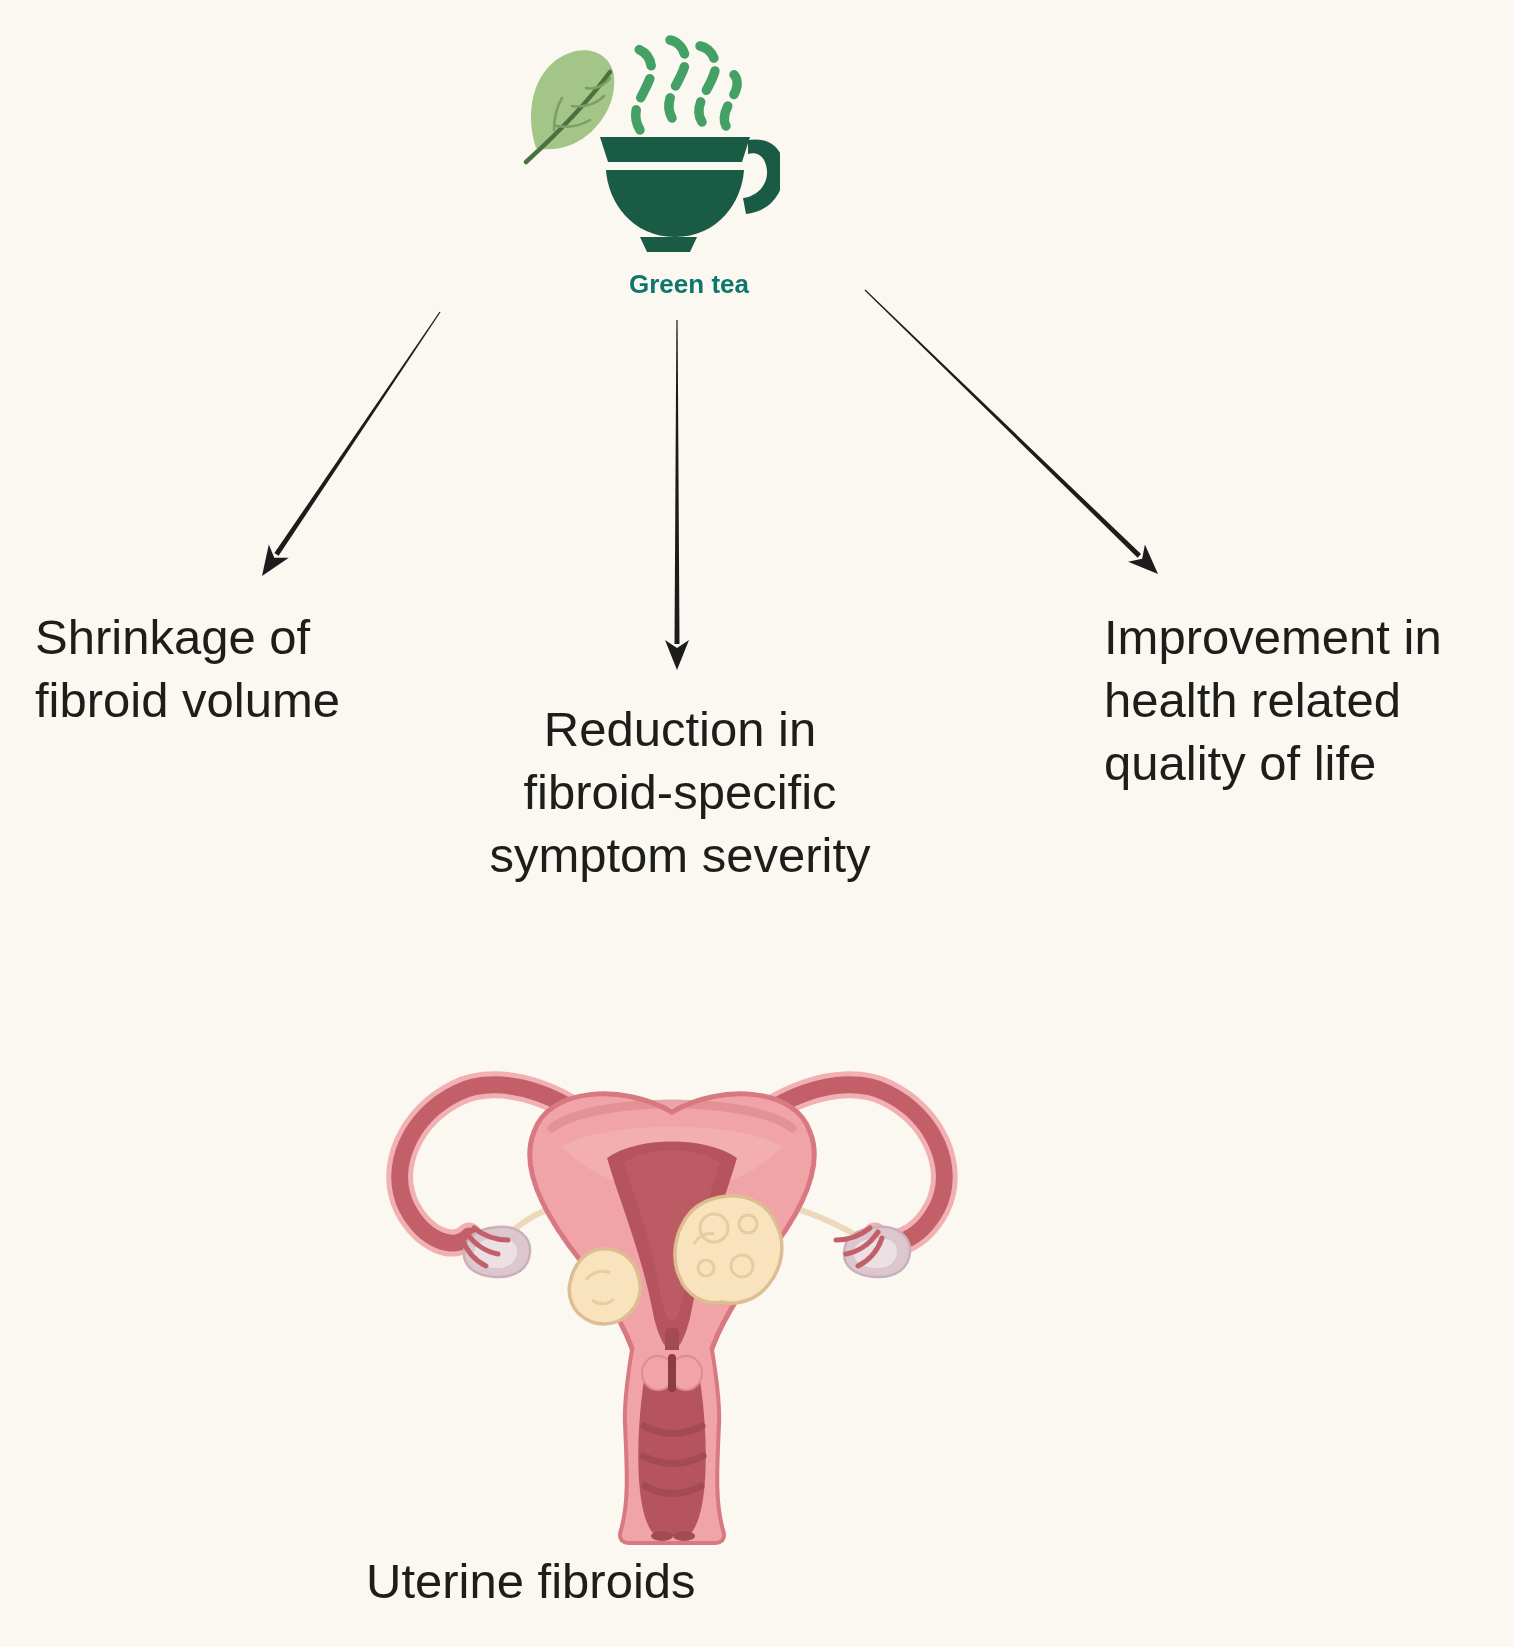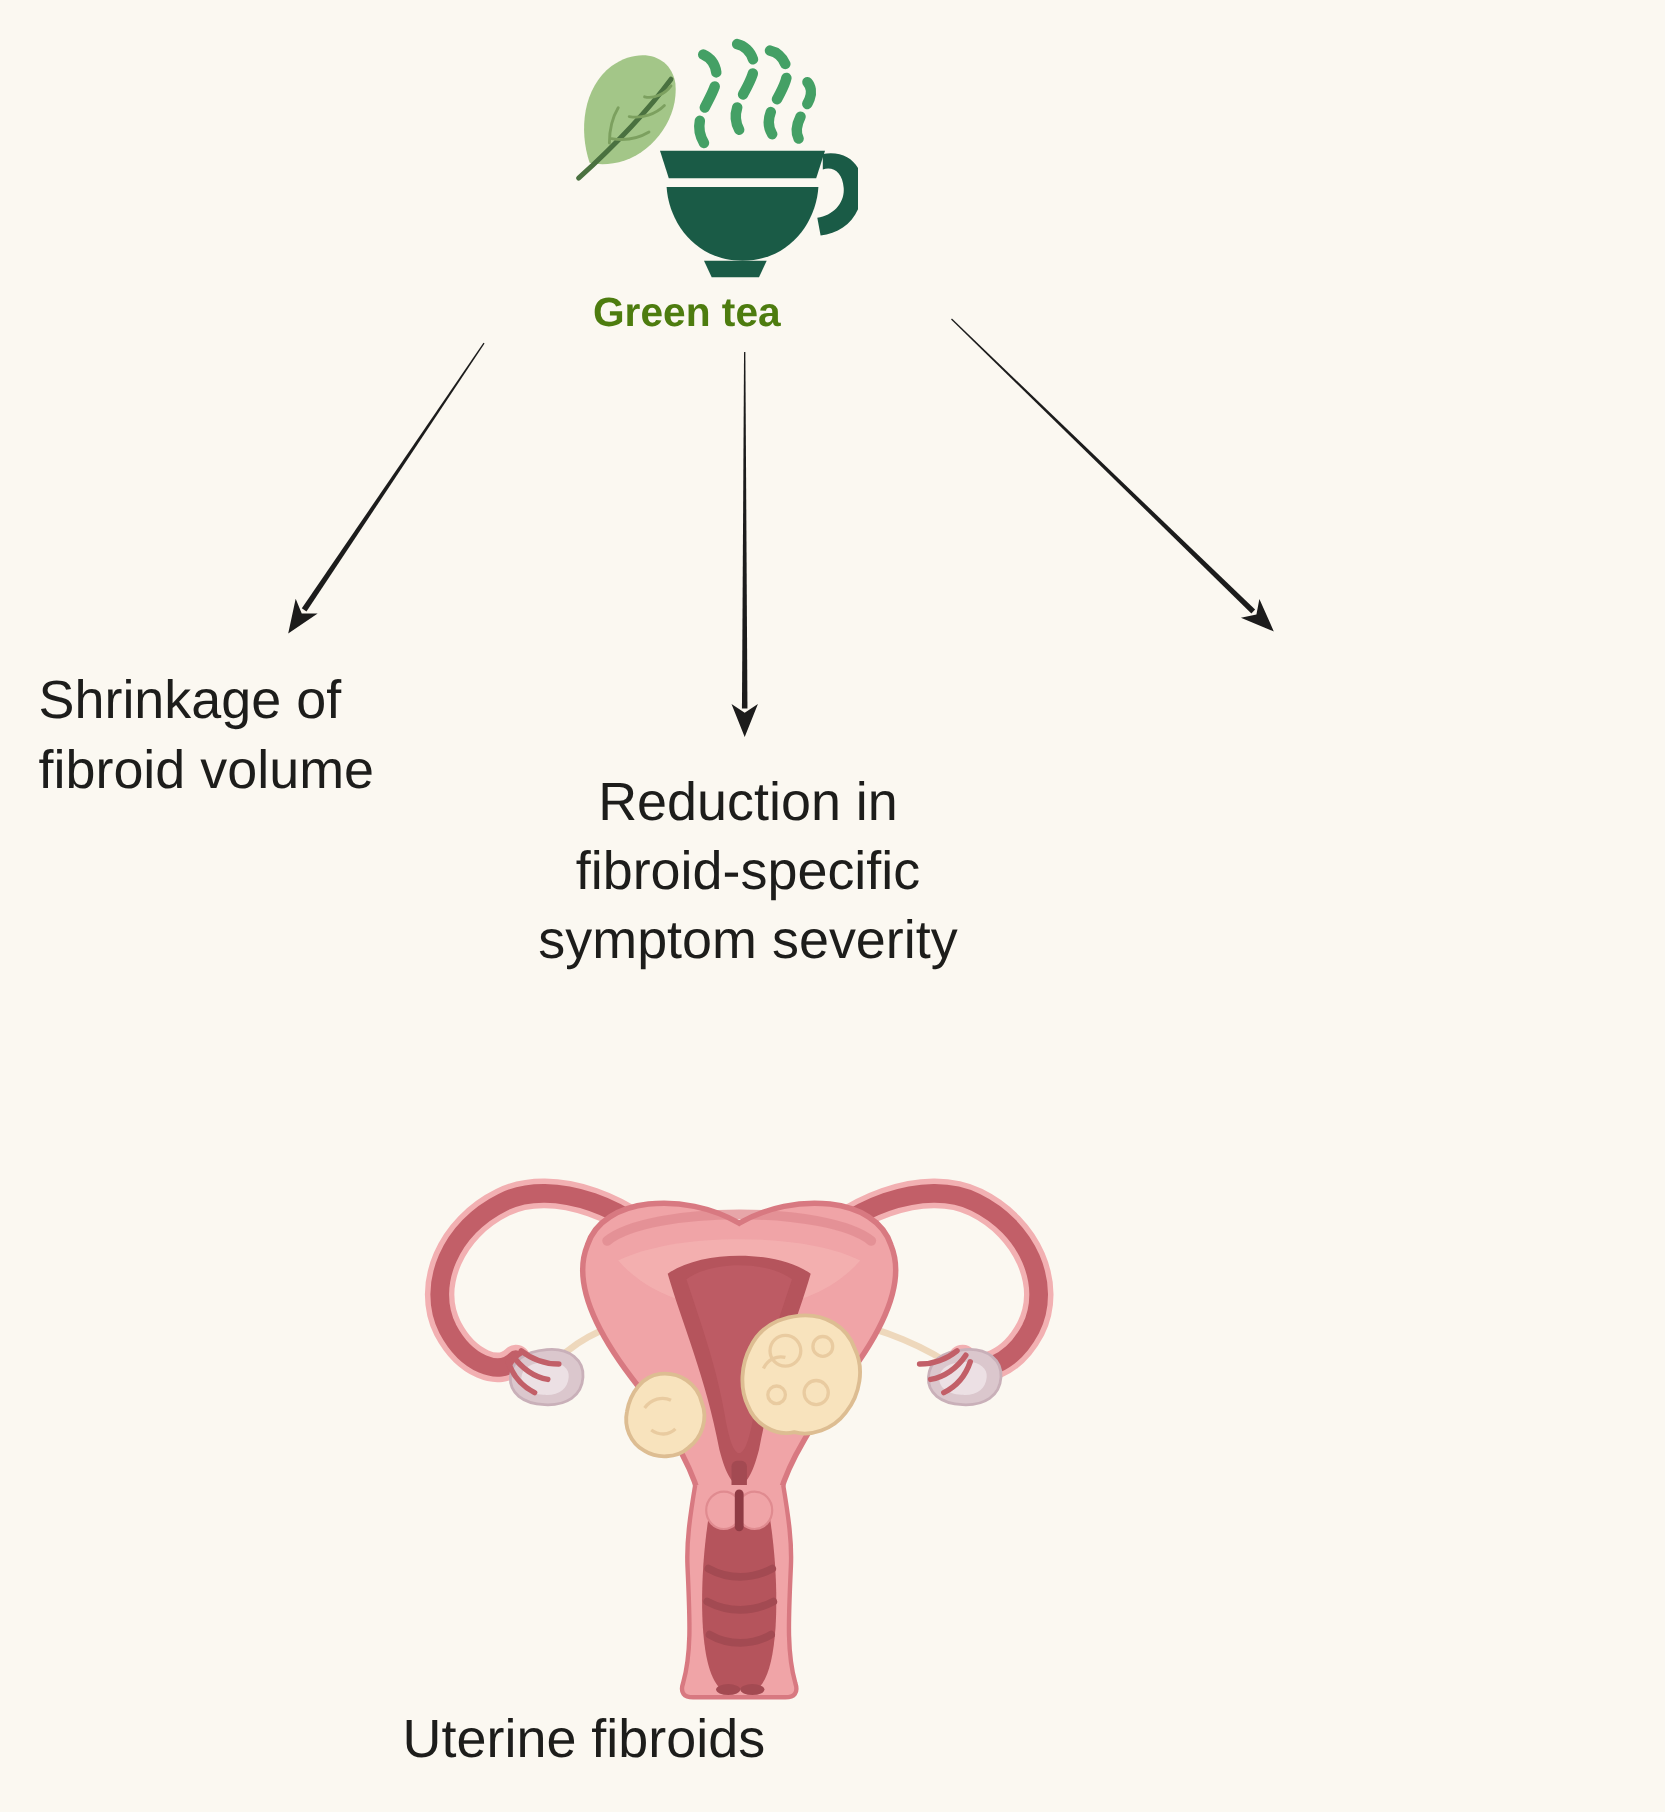--- a/index.html
+++ b/index.html
@@ -12,21 +12,21 @@
     --fibroid-cream:#f8e3bd; --fibroid-outline:#ddbd92; --fibroid-texture:#e9cba0;
     --ovary-gray:#dbc7cd; --ovary-outline:#c9b0b9; --ovary-light:#ece0e4;
     --ligament-beige:#eed8bc;
   }
   html,body{margin:0;padding:0;}
   body{font-family:"Liberation Sans",sans-serif;background:var(--background);}
   .canvas{position:relative;width:1514px;height:1647px;background:var(--background);overflow:hidden;}
   .abs{position:absolute;}
   .label{color:var(--text);white-space:pre-line;}
   .outcome{font-size:49px;line-height:63px;font-weight:400;}
-  .tea-label{font-size:37px;line-height:48px;font-weight:700;color:#4d7c0f;}
+  .tea-label{font-size:26px;line-height:48px;font-weight:700;text-align:center;color:#0f766e;}
   .target-label{font-size:49px;line-height:60px;font-weight:400;text-align:left;}
   .center{text-align:center;}
   svg{display:block;}
   
   .leaf{fill:var(--leaf-green);}
   .leaf-stem{fill:none;stroke:var(--leaf-stem);stroke-width:4.5;stroke-linecap:round;}
   .leaf-vein{fill:none;stroke:var(--leaf-vein);stroke-width:2.6;stroke-linecap:round;}
   .steam path{fill:none;stroke:var(--steam-green);stroke-width:9.5;stroke-linecap:round;stroke-dasharray:21 13;}
   .cup{fill:var(--cup-green);}
   
@@ -98,20 +98,23 @@
       <polygon class="arrow" points="865.4,9.6 1141.0,274.1 1137.6,277.7 864.6,10.4"></polygon>
       <polygon class="arrow" points="1158,294 1144.9,264.5 1142.2,278.7 1128.1,281.7"></polygon>
     </g>
   </svg>
 
   <div class="abs label outcome" style="left:35px;top:606px;">Shrinkage of
 fibroid volume</div>
   <div class="abs label outcome center" style="left:380px;top:698px;width:600px;">Reduction in
 fibroid-specific
 symptom severity</div>
+  <div class="abs label outcome" style="left:1104px;top:606px;">Improvement in
+health related
+quality of life</div>
 
   <svg class="abs" style="left:362px;top:1028px;" width="630" height="520" viewBox="0 0 630 520">
 
     <path class="ligament" d="M 218 172 C 185 178 158 192 138 216"></path>
     <path class="ligament" d="M 402 172 C 440 180 480 196 510 218"></path>
 
     <g>
       <path class="tube-outer" d="M 252 118 C 215 70 140 42 95 65 C 48 88 25 140 45 180 C 62 212 92 224 107 208"></path>
       <path class="tube-inner" d="M 252 118 C 215 70 140 42 95 65 C 48 88 25 140 45 180 C 62 212 92 224 107 208"></path>
     </g>

